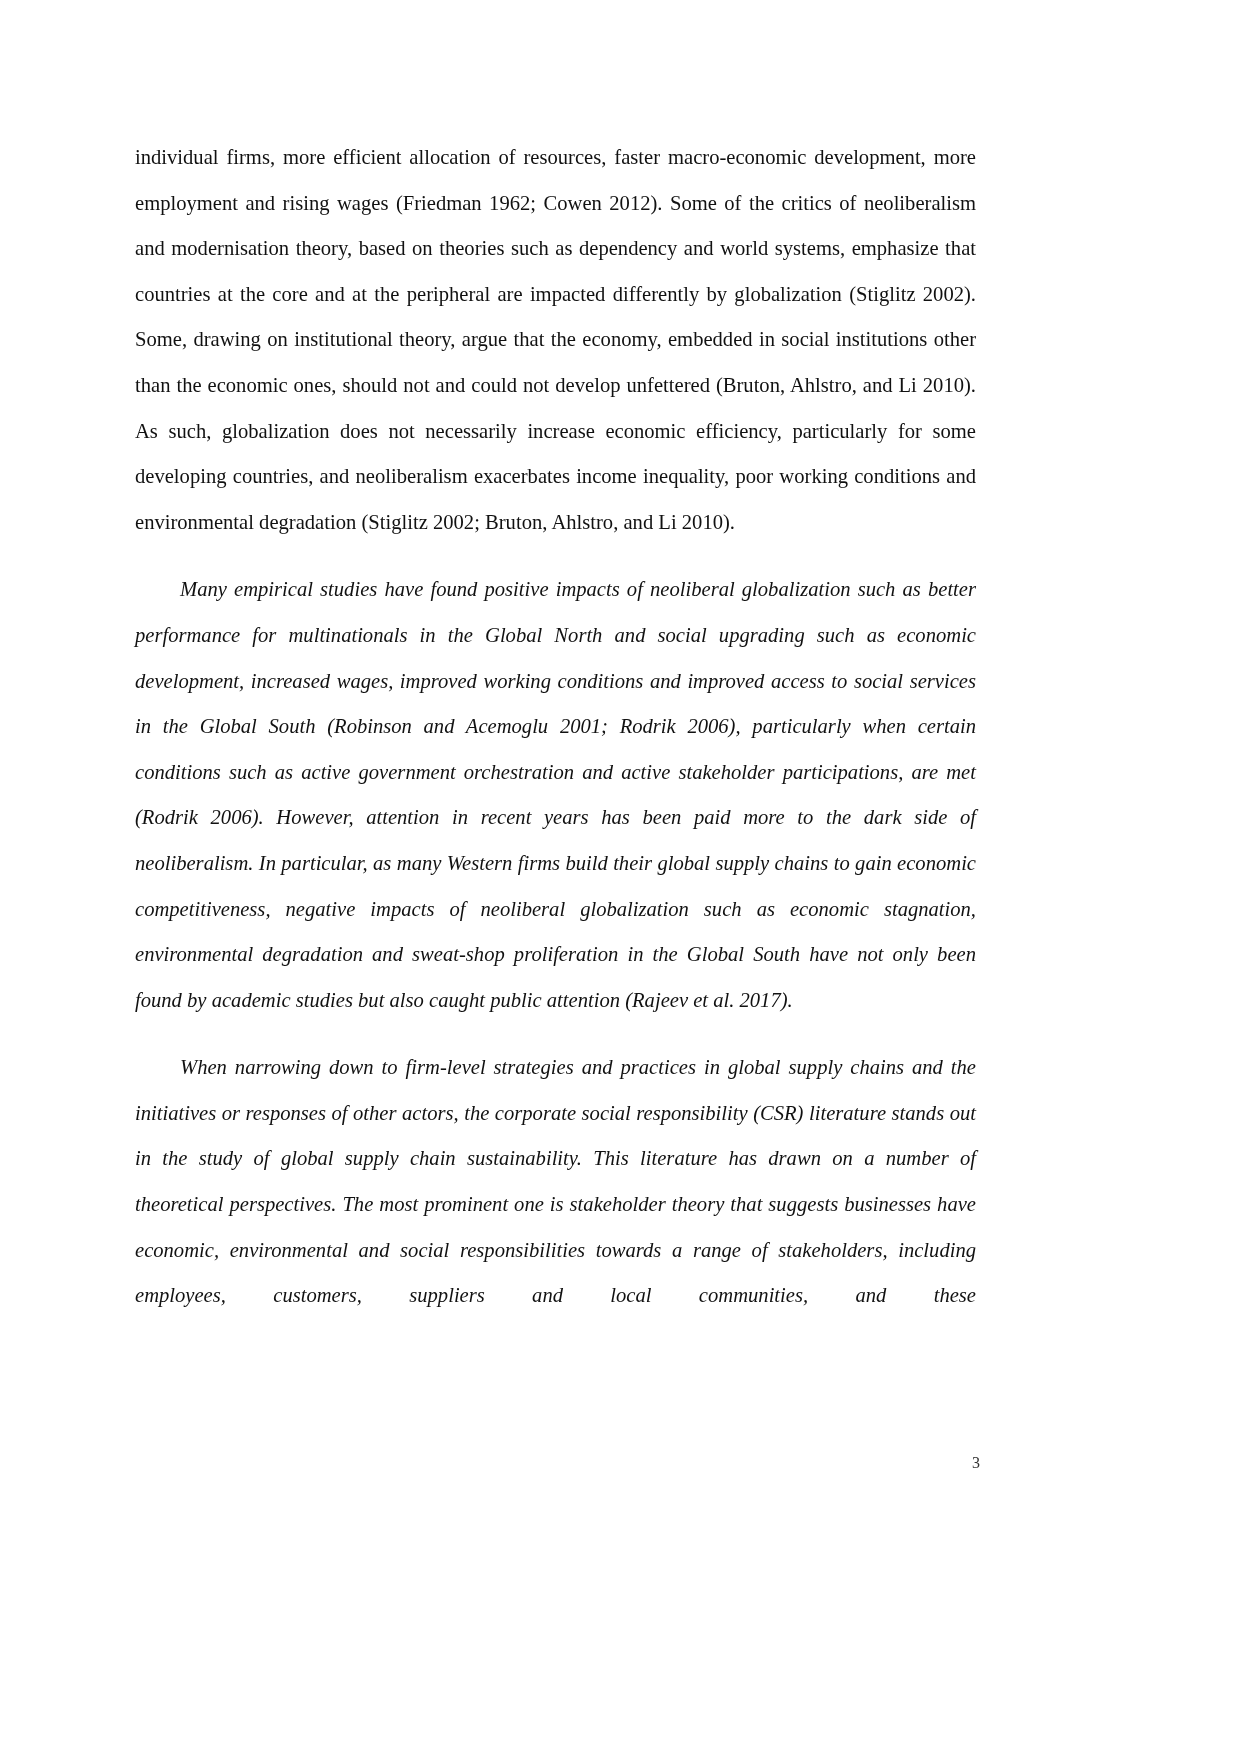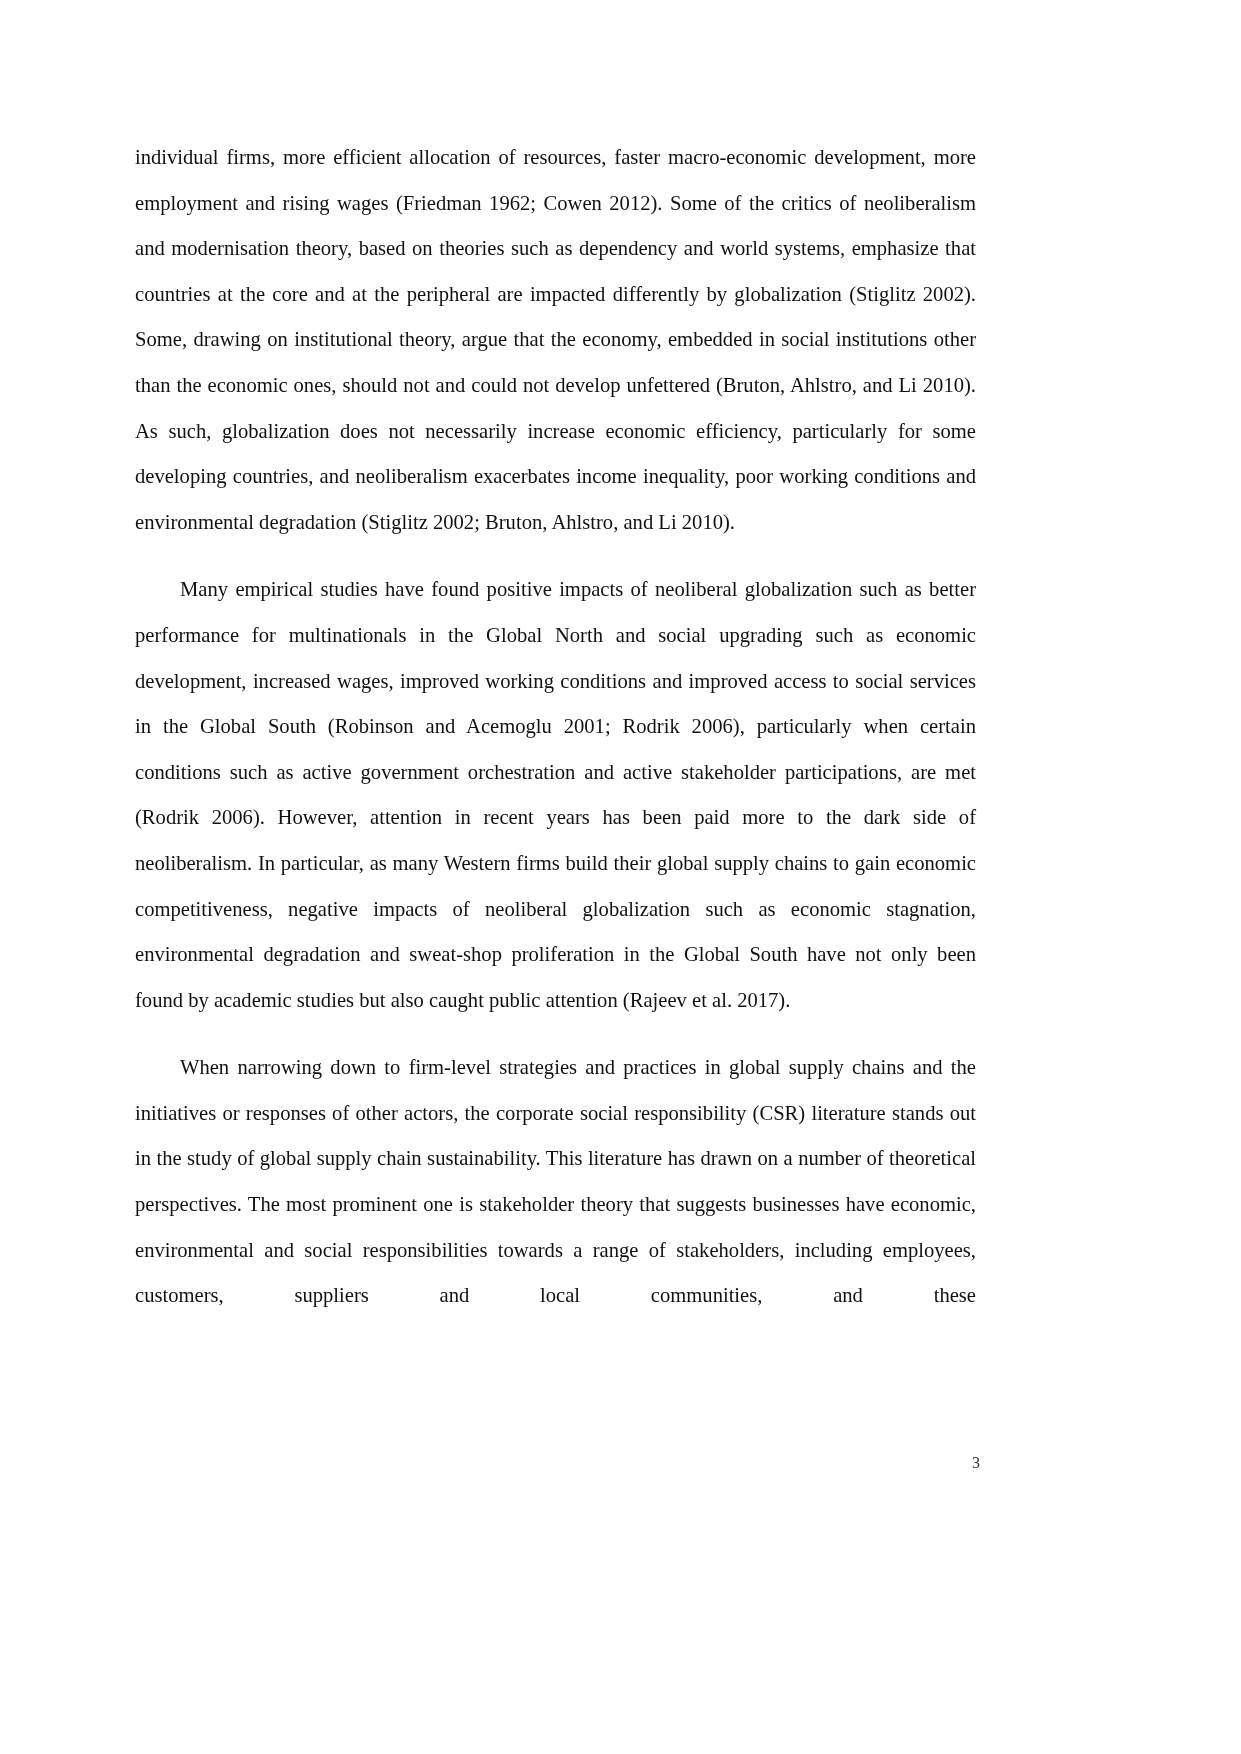--- a/index.html
+++ b/index.html
@@ -34,20 +34,21 @@
       font-size: 20.6px;
       line-height: 45.6px;
       text-align: justify;
       text-align-last: left;
     }
     .para + .para {
       margin-top: 22px;
     }
     .para.indent {
       text-indent: 45px;
+      font-style: italic;
     }
     .para.last-cut {
       text-align-last: justify;
     }
     .page-number {
       position: absolute;
       left: 960px;
       top: 1454px;
       width: 20px;
       text-align: right;

